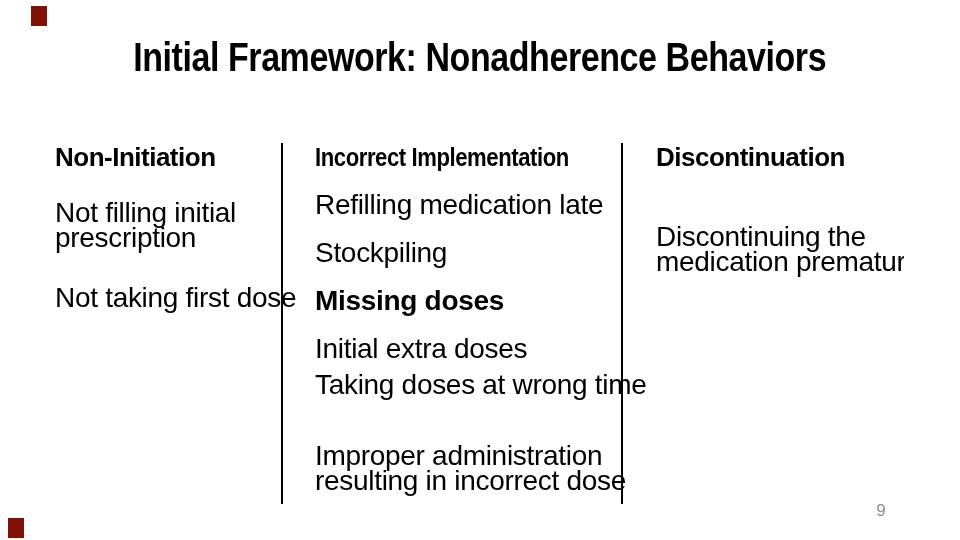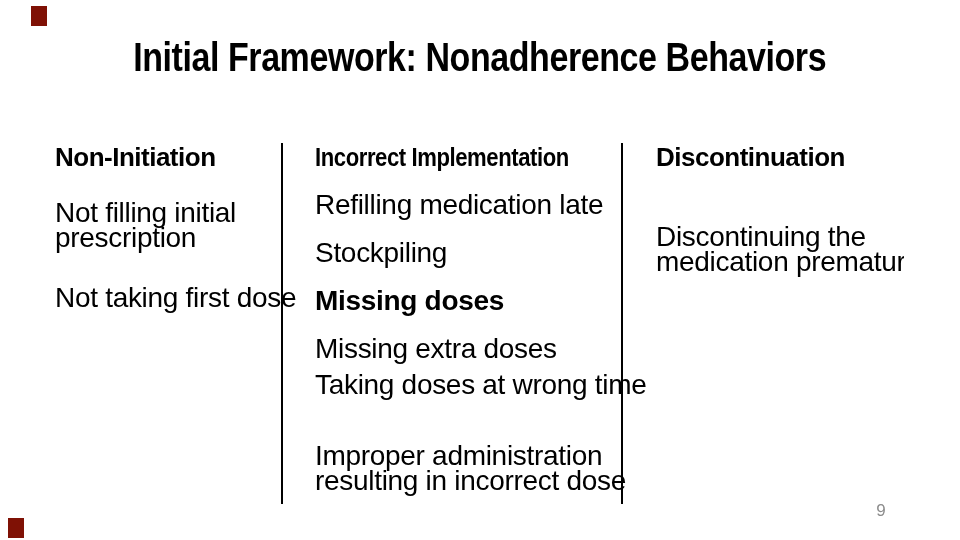--- a/index.html
+++ b/index.html
@@ -131,21 +131,21 @@
     <div class="item c1-i1">Not taking first dose</div>
   </div>
 
   <div class="divider divider-1"></div>
 
   <div class="col col-2">
     <div class="col-header condensed">Incorrect Implementation</div>
     <div class="item c2-i0">Refilling medication late</div>
     <div class="item c2-i1">Stockpiling</div>
     <div class="item c2-i2">Missing doses</div>
-    <div class="item c2-i3">Missing extra doses</div>
+    <div class="item c2-i3">Initial extra doses</div>
     <div class="item c2-i4">Taking doses at wrong time</div>
     <div class="item c2-i5">Improper administration resulting in incorrect dose</div>
   </div>
 
   <div class="divider divider-2"></div>
 
   <div class="col col-3">
     <div class="col-header">Discontinuation</div>
     <div class="item c3-i0">Discontinuing the medication prematurely</div>
   </div>

